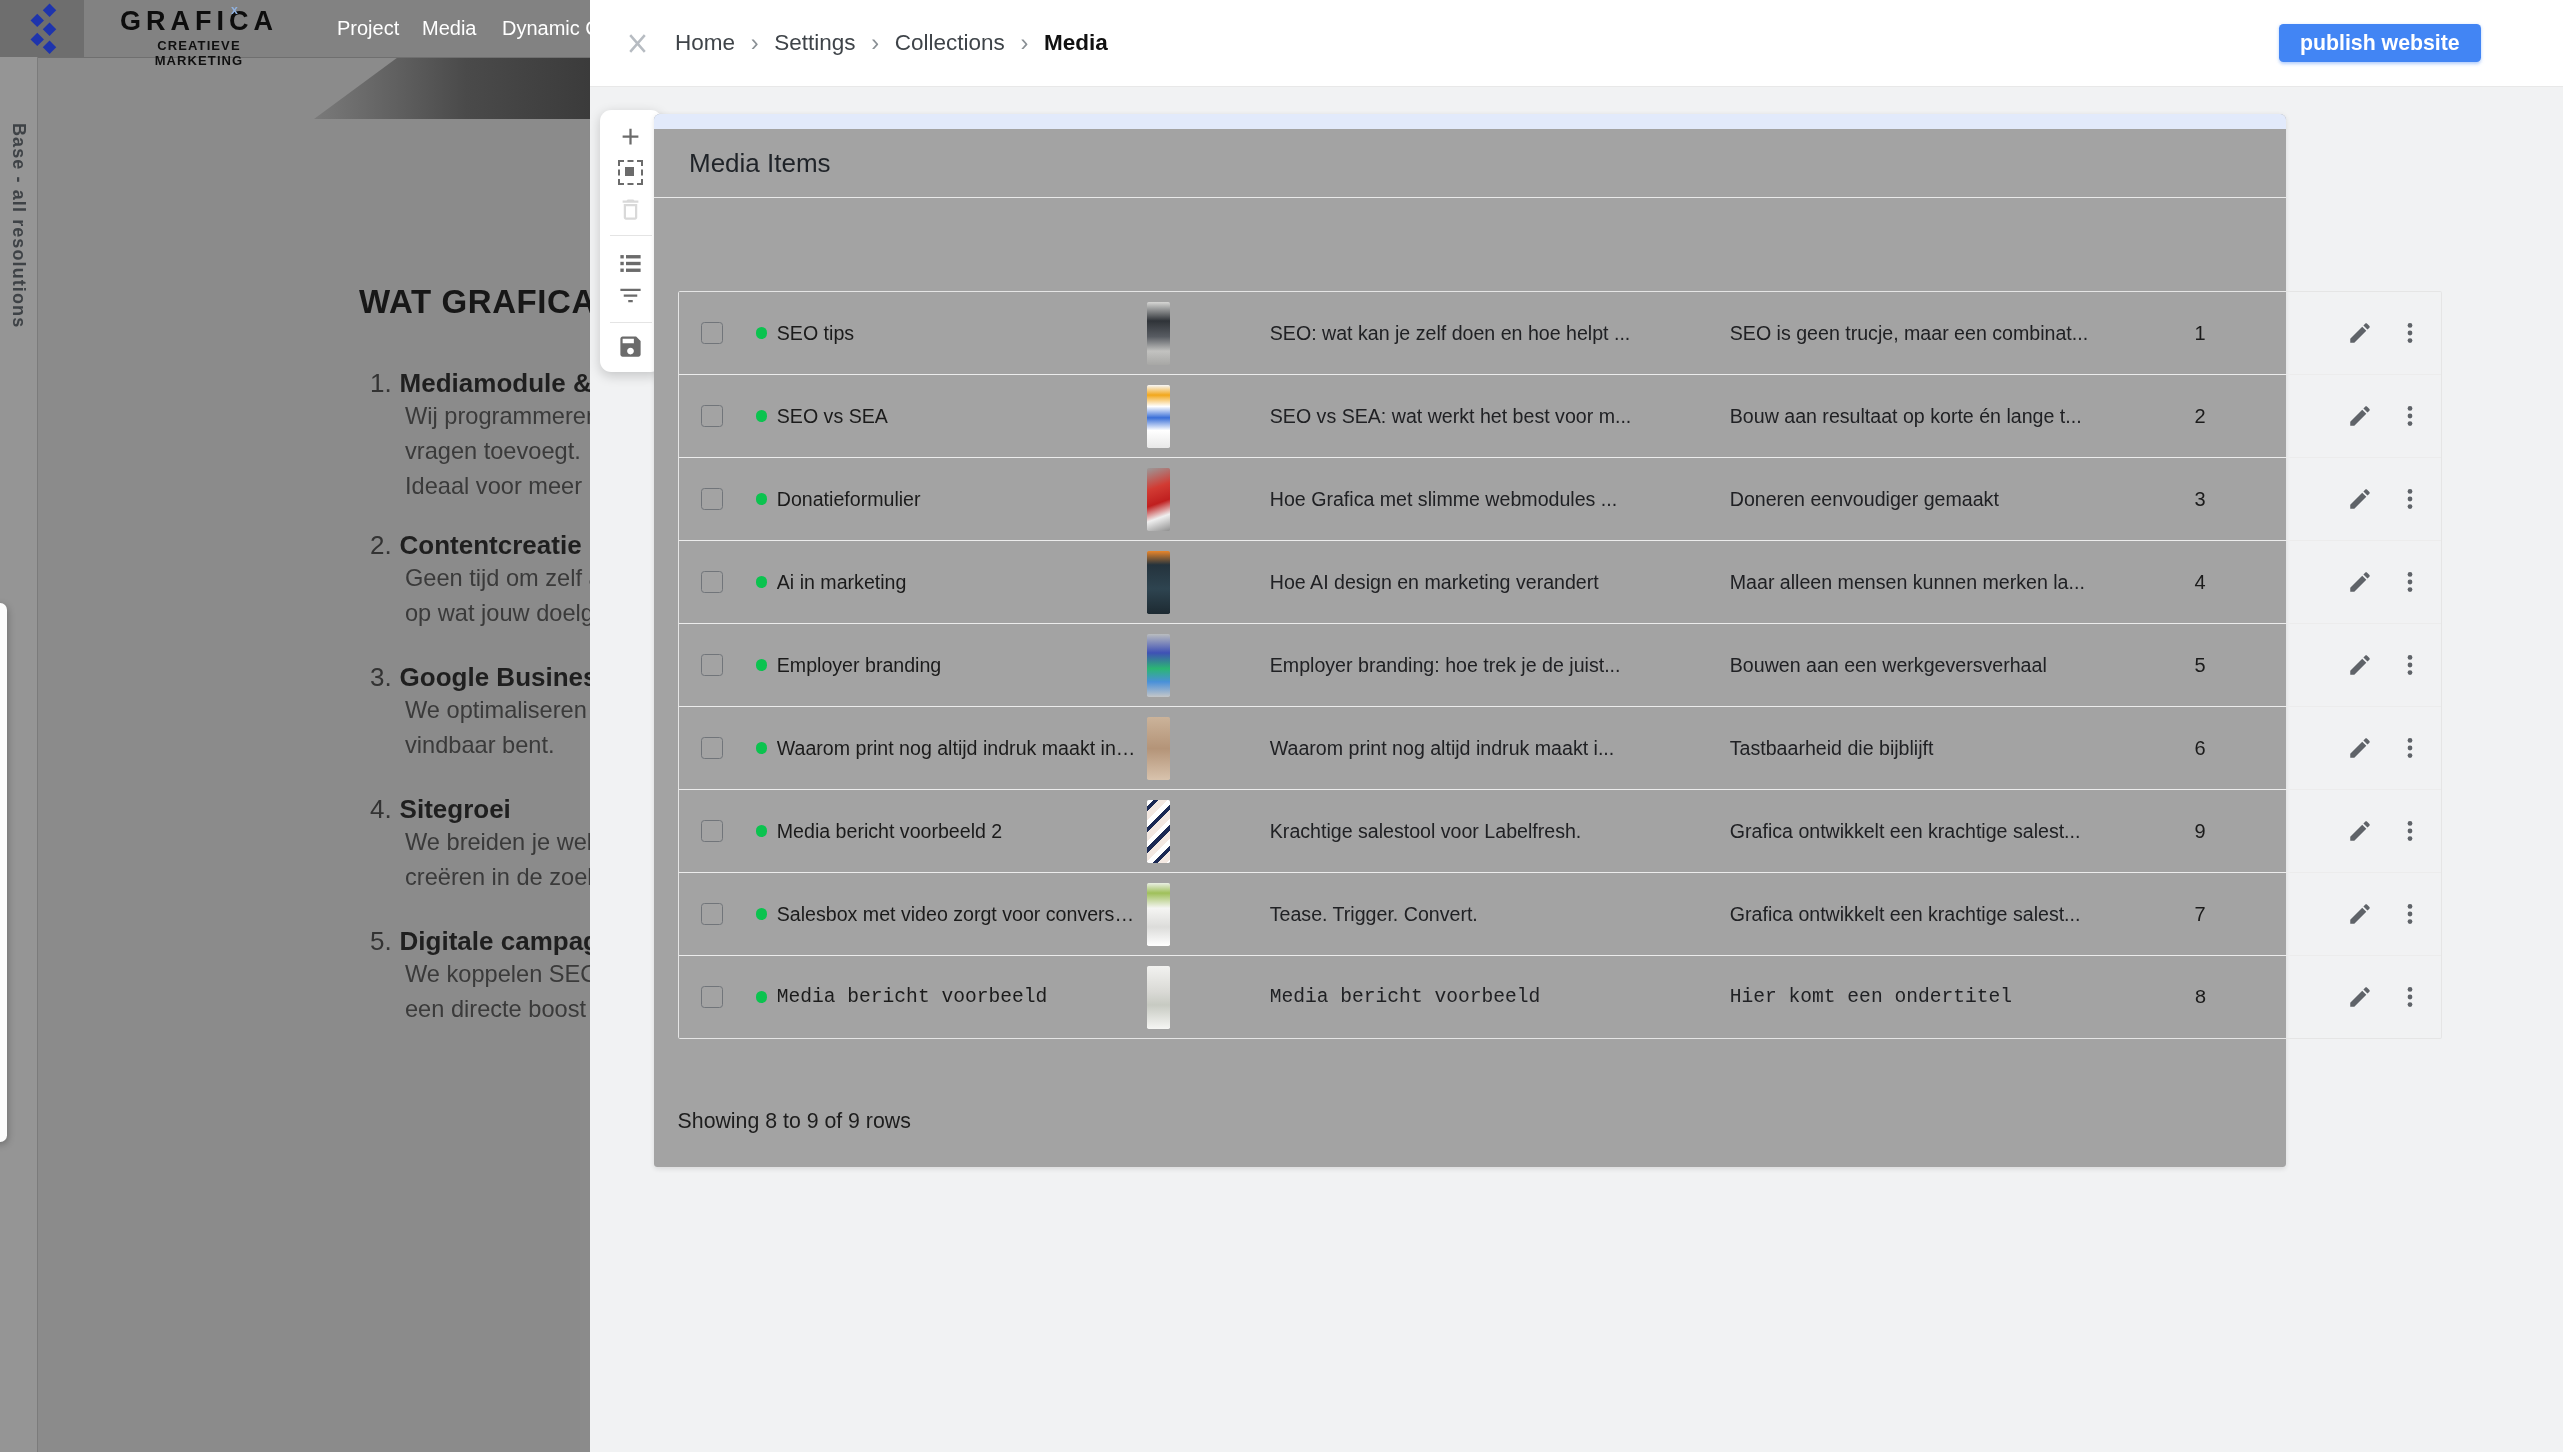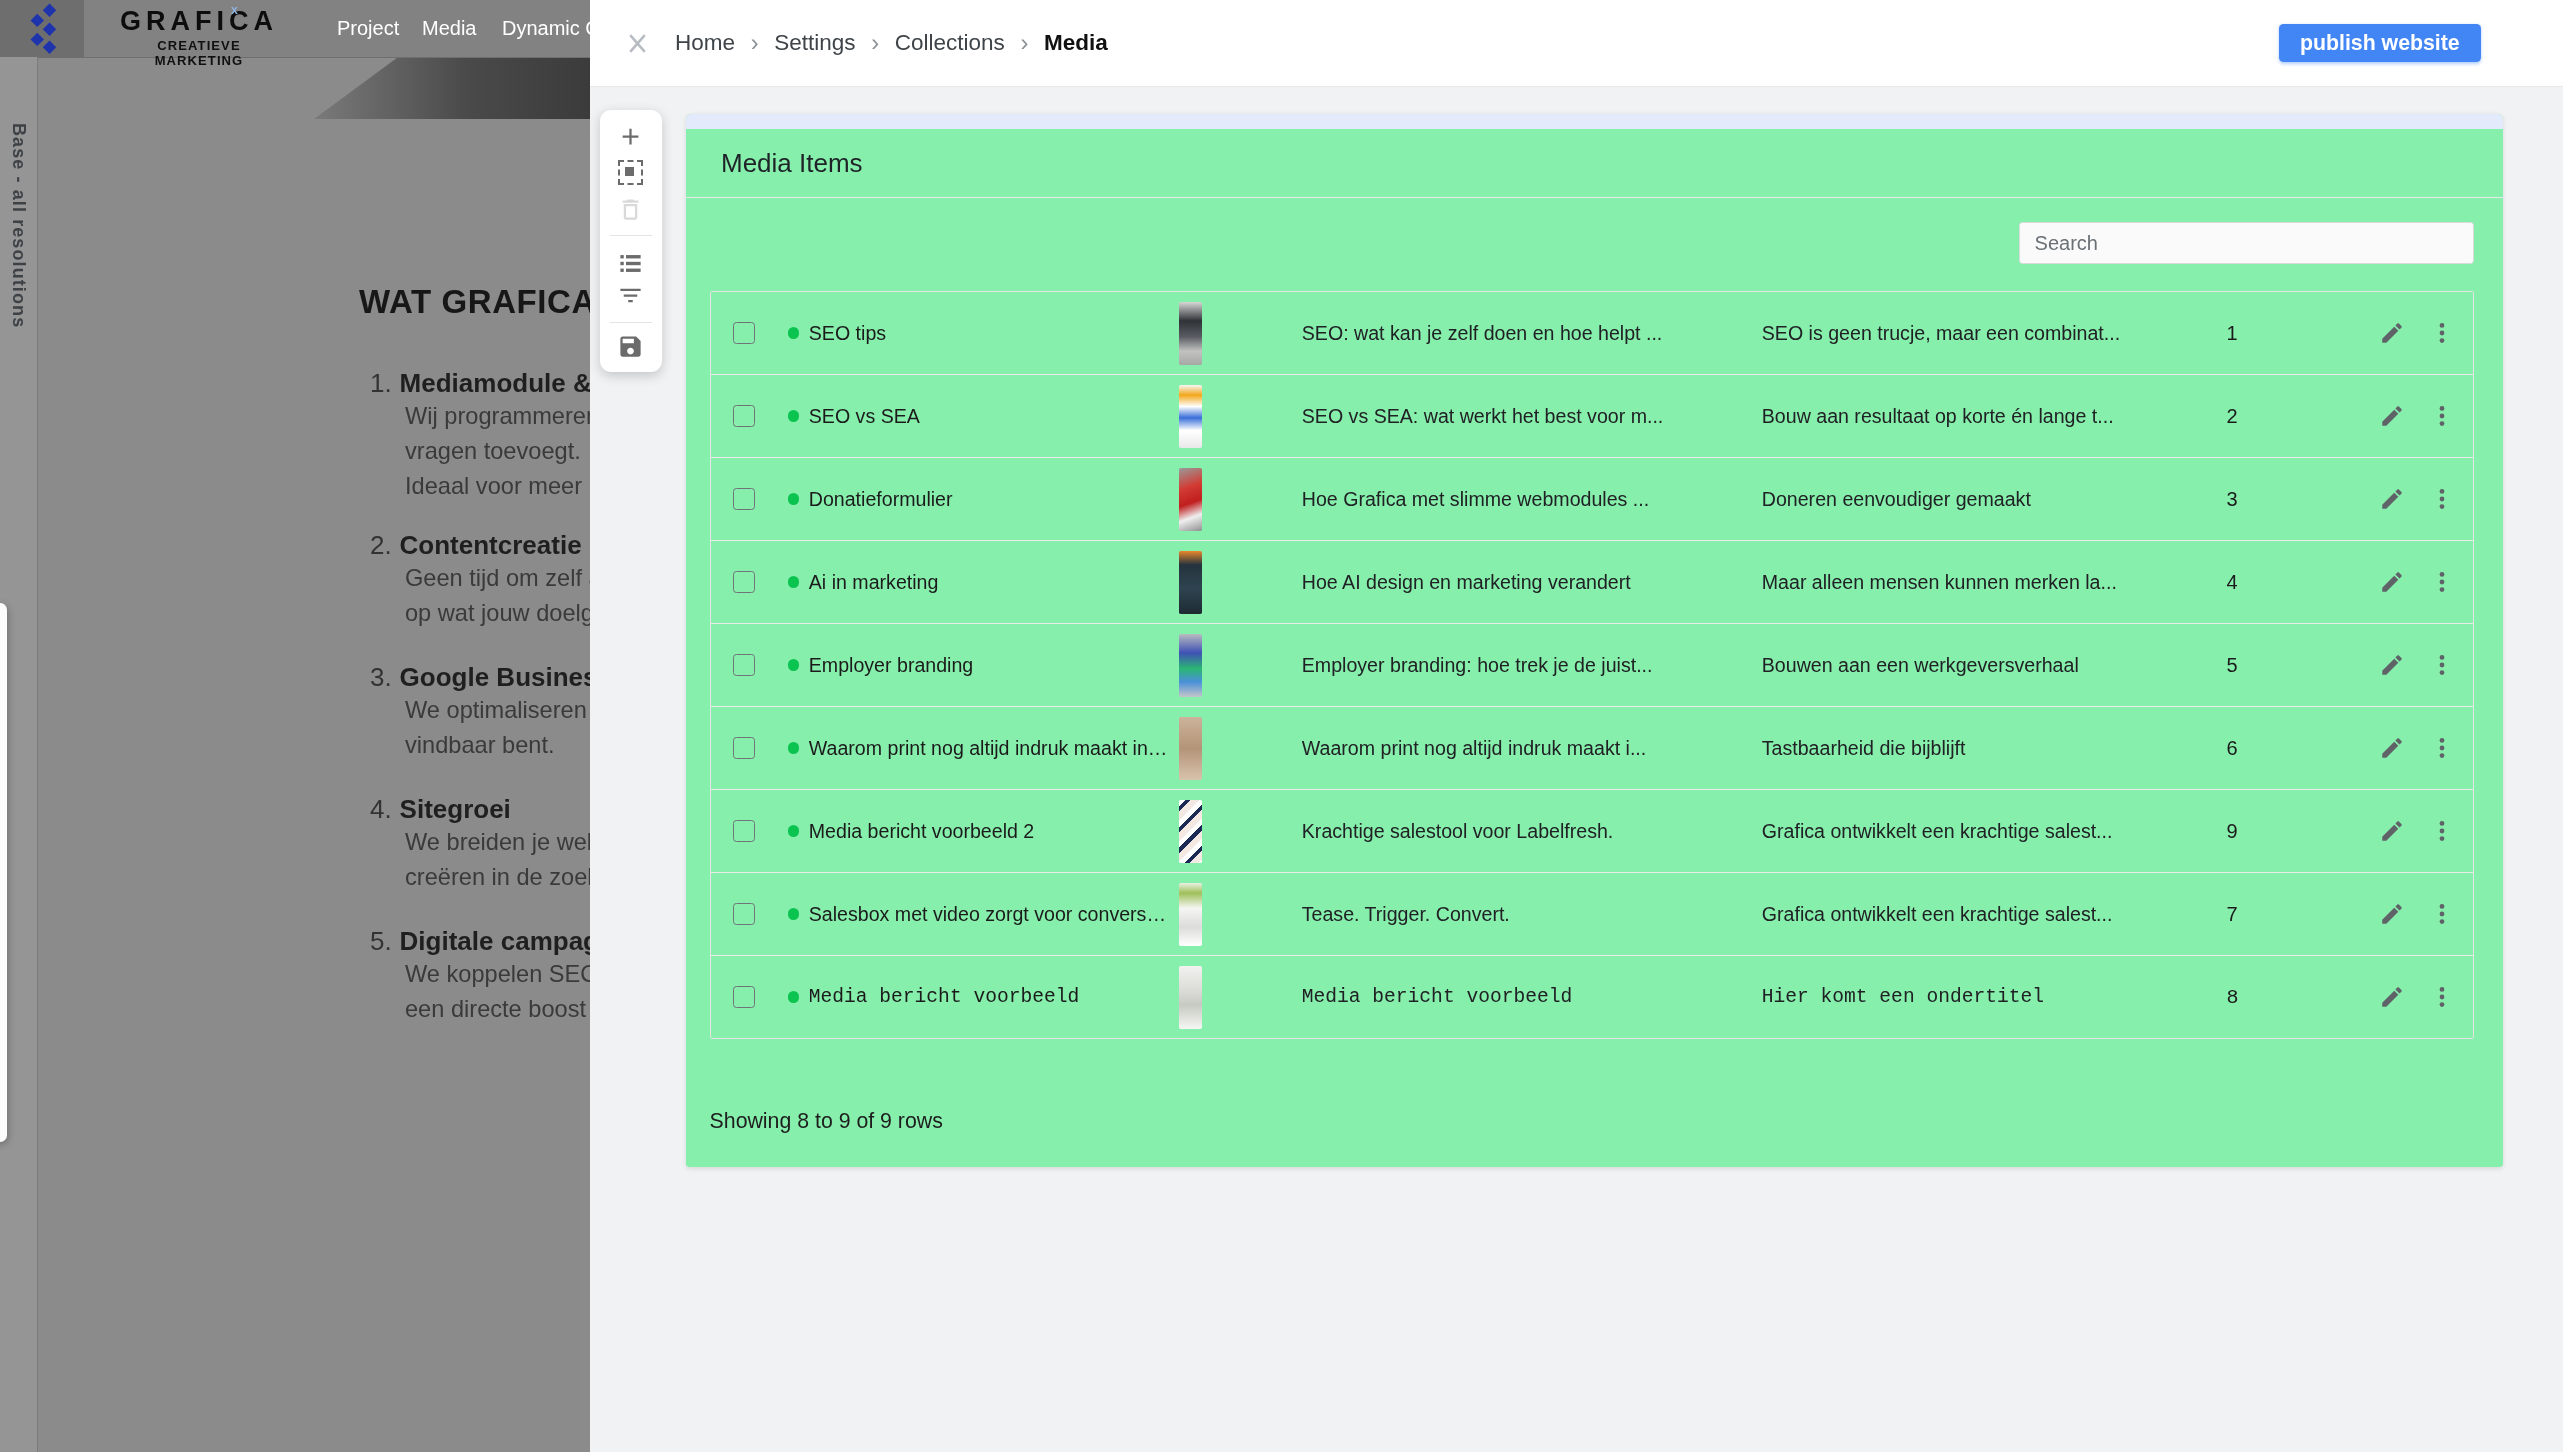--- a/index.html
+++ b/index.html
@@ -46,21 +46,21 @@
 
   
   .toolbar{position:absolute;left:9.5px;top:110px;width:62px;height:262px;background:#fff;
            border-radius:11.2px;box-shadow:0 3.4px 11.2px rgba(0,0,0,.18);}
   .tb-btn{position:absolute;left:17.4px;width:27px;height:27px;cursor:pointer;}
   .tb-div{position:absolute;left:10px;width:42px;height:1.1px;background:#e4e4e4;}
   .selall{width:25px;height:25px;box-sizing:border-box;border:2.8px dashed #6b6b6b;position:relative;margin:1.1px;}
   .selall::after{content:"";position:absolute;left:5px;top:5px;width:9px;height:9px;background:#6b6b6b;}
 
   
-  .panel{position:absolute;left:96px;top:114px;width:1817px;height:1053px;background:#86efac;
+  .panel{position:absolute;left:64px;top:114px;width:1632px;height:1053px;background:#a3a3a3;
          border-radius:5.6px 5.6px 3.4px 3.4px;box-shadow:0 1.1px 5.6px rgba(0,0,0,.10);}
   .panel-strip{height:15px;background:#e2eafb;border-radius:5.6px 5.6px 0 0;}
   .panel-titlebar{height:68px;display:flex;align-items:center;padding-left:35px;
                   border-bottom:1.1px solid #e9e9e9;font-size:26px;font-weight:500;color:#1f2328;}
   .search{position:absolute;left:1333px;top:108px;width:455px;height:42px;box-sizing:border-box;
           background:#fafafa;border:1.1px solid #d8dade;border-radius:3.4px;padding:0 14.6px;
           font-size:20px;color:#30363b;font-family:"Liberation Sans",sans-serif;outline:none;}
   .search::placeholder{color:#6a7076;}
   .tablebox{position:absolute;left:23.6px;top:177px;width:1764px;box-sizing:border-box;
             border:1.1px solid #e5e5e5;border-radius:1.7px;}
@@ -186,21 +186,20 @@
       </svg>
       <div class="tb-div" style="top:212px"></div>
       <svg class="tb-btn" style="top:223px" viewBox="0 0 24 24">
         <path d="M17 3H5c-1.11 0-2 .9-2 2v14c0 1.1.89 2 2 2h14c1.1 0 2-.9 2-2V7l-4-4zm-5 16c-1.66 0-3-1.34-3-3s1.34-3 3-3 3 1.34 3 3-1.34 3-3 3zm3-10H5V5h10v4z" fill="#6b6b6b"></path>
       </svg>
     </div>
 
     <div class="panel">
       <div class="panel-strip"></div>
       <div class="panel-titlebar">Media Items</div>
-      <input class="search" type="text" placeholder="Search" style="">
 
       <div class="tablebox">
 
         <div class="trow">
           <div class="c c-check">
               <span class="cb"></span>
             </div>
           <div class="c c-item">
               <span class="dot"></span>
               <span class="itemtxt">SEO tips</span>

